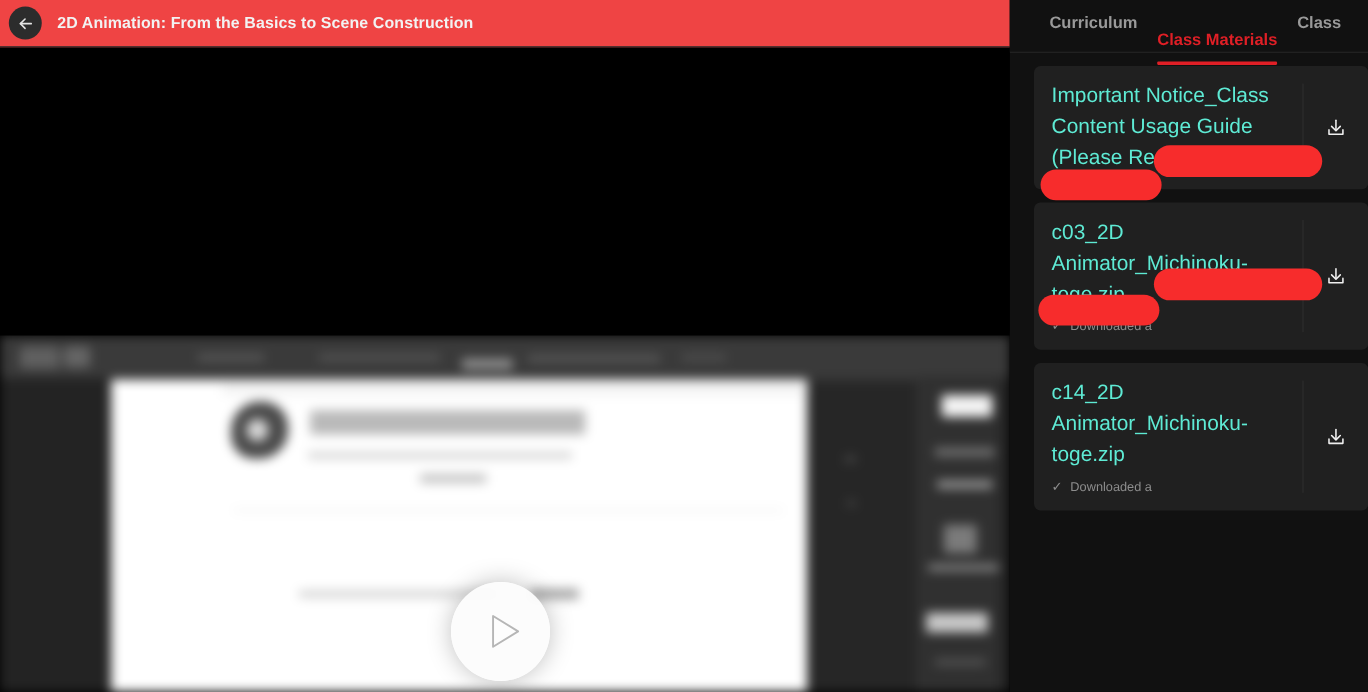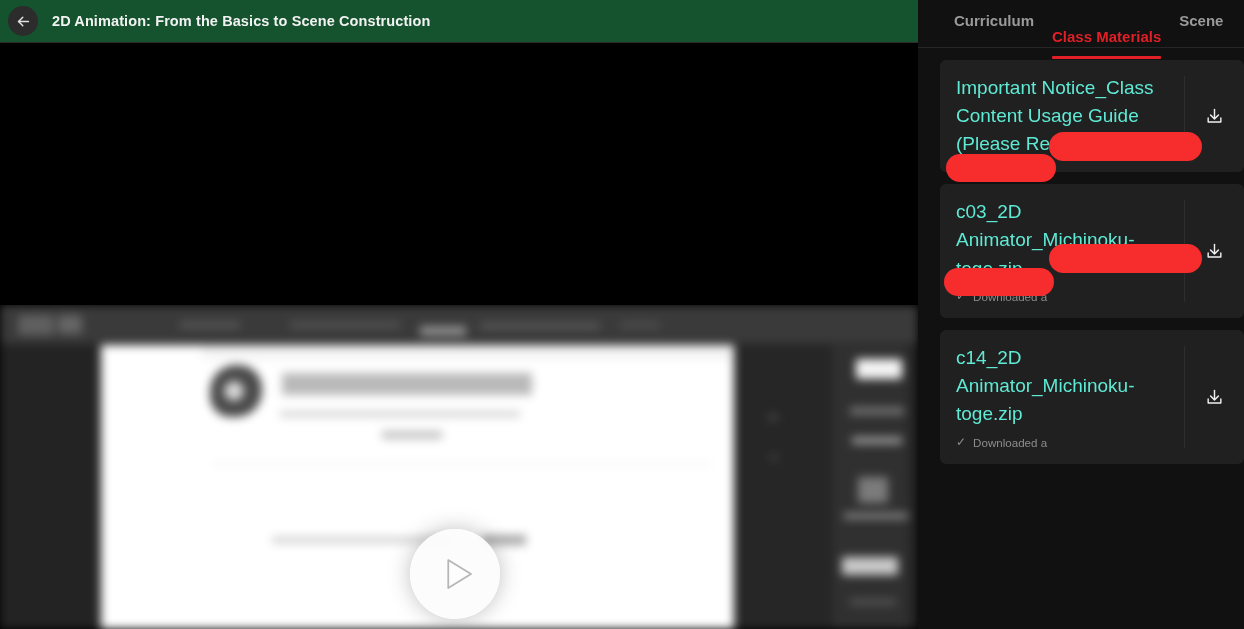--- a/index.html
+++ b/index.html
@@ -27,21 +27,21 @@
     width: 918px;
     height: 629px;
     background: #000;
   }
 
   .topbar {
     position: absolute;
     left: 0; top: 0;
     width: 918px;
     height: 43px;
-    background: #14532d;
+    background: #ef4444;
     border-bottom: 1px solid #2b2b2b;
     display: flex;
     align-items: center;
     padding-left: 8px;
   }
 
   .back-btn {
     width: 30px; height: 30px;
     border-radius: 50%;
     background: #2c2c2c;
@@ -359,21 +359,21 @@
         </svg>
       </span>
     </div>
   </div>
 
   <div class="sidebar">
 
     <div class="tabs">
       <div class="tab">Curriculum</div>
       <div class="tab active">Class Materials</div>
-      <div class="tab">Scene</div>
+      <div class="tab">Class</div>
     </div>
 
     <div class="materials-list">
 
       <div class="material-card">
         <div class="info">
           <div class="mat-name">Important Notice_Class Content Usage Guide (Please Read).pdf</div>
         </div>
         <div class="dl-wrap">
           <div class="dl-btn">

